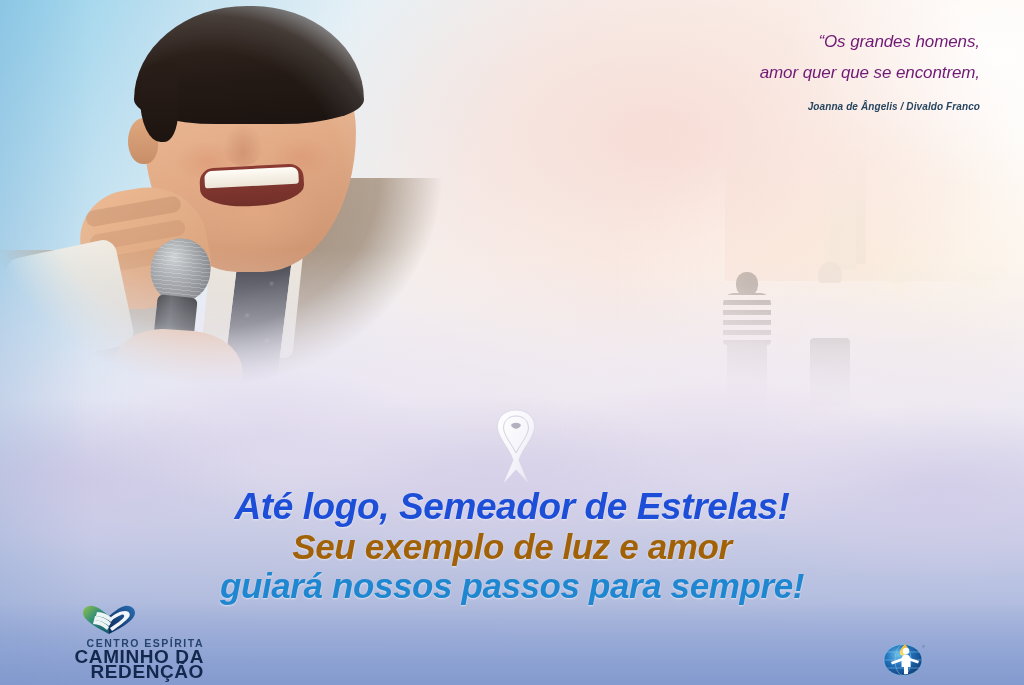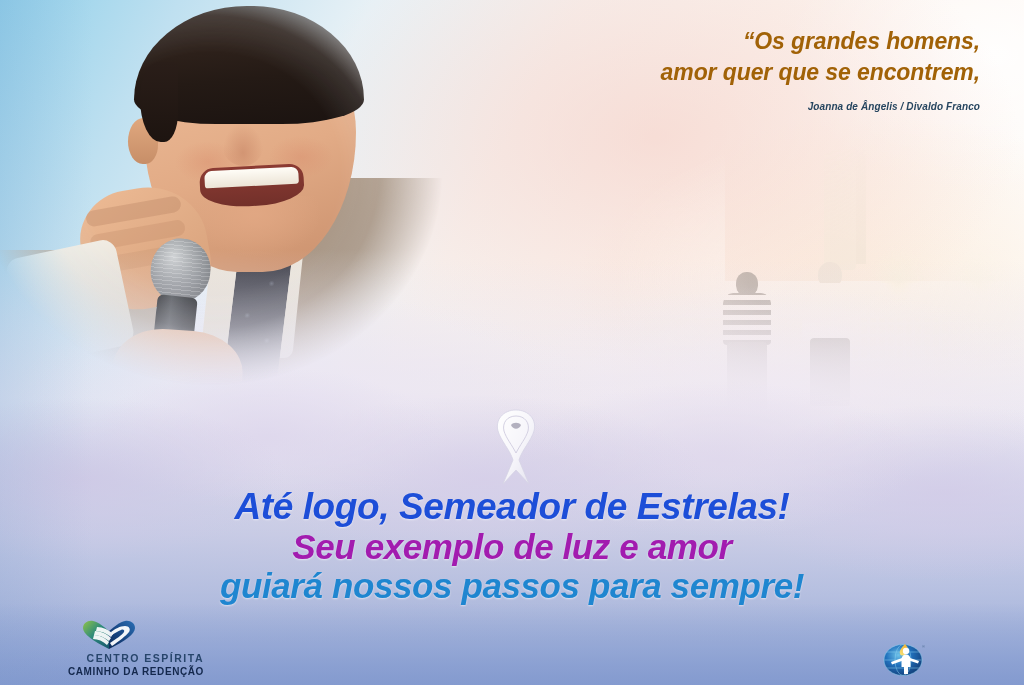--- a/index.html
+++ b/index.html
@@ -219,24 +219,24 @@
     position:absolute; inset:0;
     background:linear-gradient(to bottom, rgba(255,255,255,0) 58%, rgba(236,233,245,0.55) 82%, rgba(222,219,240,0.92) 100%);
   }
 
   
   .quote-block {
     position:absolute; right:44px; top:26px; width:560px;
     text-align:right;
   }
   .quote-line {
-    font-style:italic; font-weight:bold;
-    font-size:23px; line-height:31px;
+    font-style:italic; font-weight:normal;
+    font-size:17px; line-height:31px;
     letter-spacing:-0.1px;
-    color:#a16207;
+    color:#701a75;
     white-space:nowrap;
   }
   .quote-attr {
     margin-top:13px;
     font-style:italic; font-weight:bold;
     font-size:10px; color:#26455f;
     letter-spacing:0.1px;
   }
 
   
@@ -246,36 +246,36 @@
   .headline {
     position:absolute; left:0; right:0; top:486px;
     text-align:center;
   }
   .hl {
     font-style:italic; font-weight:bold;
     letter-spacing:-0.4px;
     text-shadow:0 1px 2px rgba(255,255,255,0.55);
   }
   .hl-1 { font-size:37px; line-height:41px; color:#1d4ed8; }
-  .hl-2 { font-size:35px; line-height:39px; color:#a21caf; }
+  .hl-2 { font-size:35px; line-height:39px; color:#a16207; }
   .hl-3 { font-size:35px; line-height:39px; color:#1f86d0; }
 
   
   .logo { position:absolute; bottom:6px; text-align:right; }
   .logo-left  { left:14px;  width:190px; }
   .logo-right { right:10px; width:220px; }
 
   .logo-mark { display:block; margin:0 auto 2px; }
 
   .logo-cap-small {
     font-size:10.5px; font-weight:bold; letter-spacing:1.5px;
     color:#27456b; line-height:12px;
   }
   .logo-cap-big {
-    font-size:10px; font-weight:bold; letter-spacing:0.6px;
+    font-size:19px; font-weight:bold; letter-spacing:0.6px;
     color:#14284d; line-height:15px;
   }
   .logo-cap-right {
     font-size:14px; font-weight:bold; letter-spacing:0.4px;
     color:#16305b; line-height:16px;
   }
 </style>
 </head>
 <body>
 

